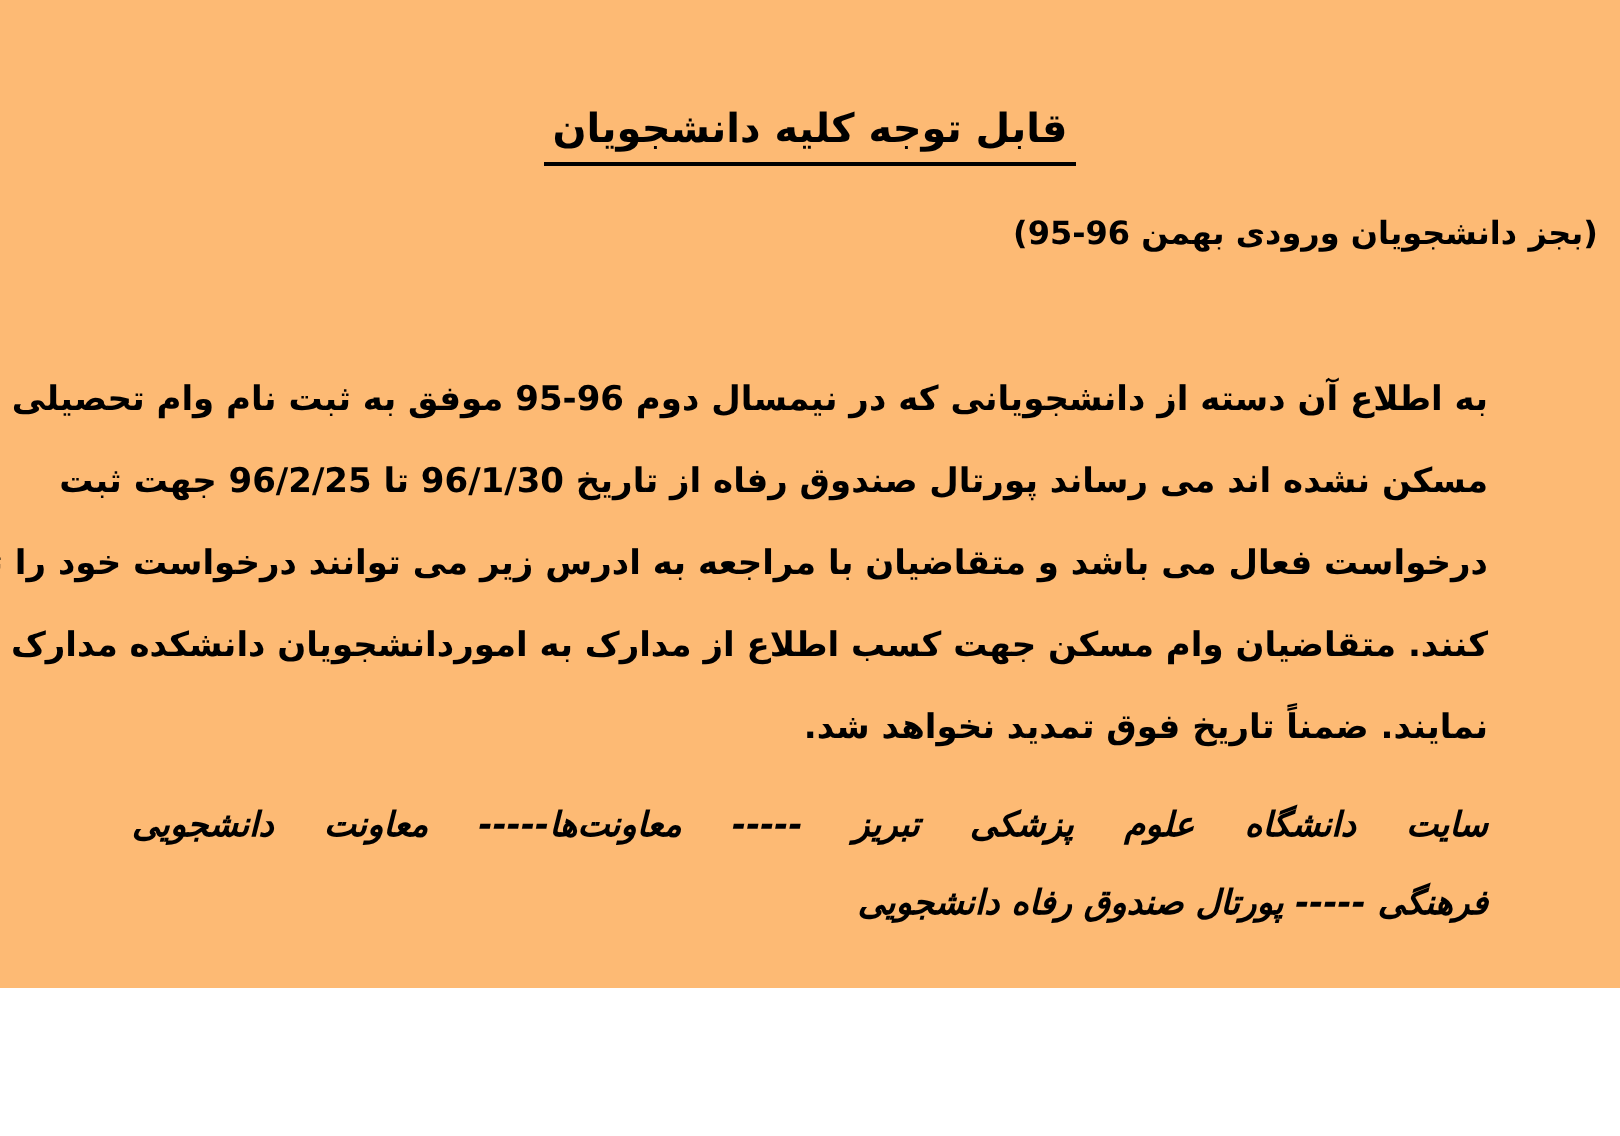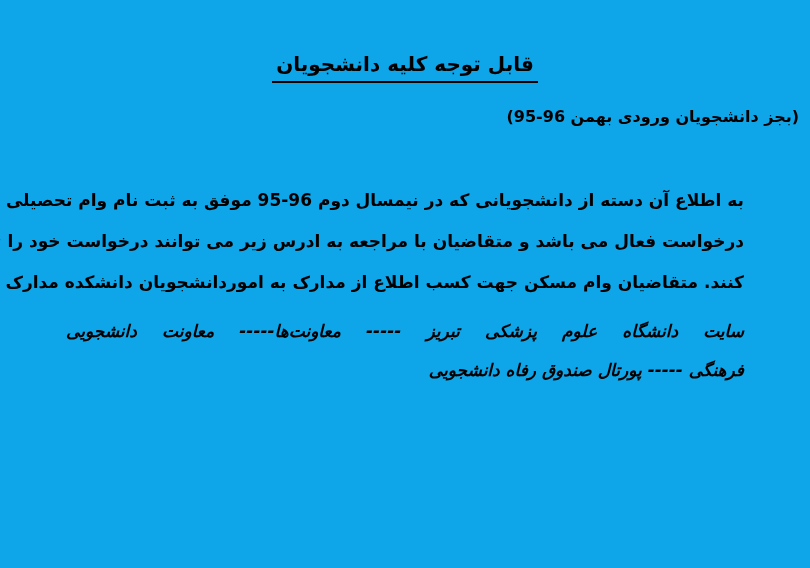--- a/index.html
+++ b/index.html
@@ -3,22 +3,22 @@
 <meta charset="utf-8">
 <style>
   html, body {
     margin: 0;
     padding: 0;
     background: #ffffff;
   }
   .page {
     position: relative;
     width: 810px;
-    height: 568px;
-    background: #0ea5e9;
+    height: 494px;
+    background: #fdba74;
     color: #000000;
     font-family: "DejaVu Sans", sans-serif;
     direction: rtl;
     box-sizing: border-box;
     padding: 0 66px;
     overflow: hidden;
   }
   .title-wrap {
     margin-top: 52px;
     text-align: center;
@@ -80,22 +80,24 @@
   <div class="title-wrap">
     <span class="notice-title">قابل توجه کلیه دانشجویان</span>
   </div>
 
   <div class="subtitle-wrap">
     <span class="notice-subtitle">(بجز دانشجویان ورودی بهمن 96-95)</span>
   </div>
 
   <div class="notice-body">
     <div class="body-line">به اطلاع آن دسته از دانشجویانی که در نیمسال دوم 96-95 موفق به ثبت نام وام تحصیلی و</div>
+    <div class="body-line">مسکن نشده اند می رساند پورتال صندوق رفاه از تاریخ 96/1/30 تا 96/2/25 جهت ثبت</div>
     <div class="body-line">درخواست فعال می باشد و متقاضیان با مراجعه به ادرس زیر می توانند درخواست خود را ثبت</div>
     <div class="body-line">کنند. متقاضیان وام مسکن جهت کسب اطلاع از مدارک به اموردانشجویان دانشکده مدارک</div>
+    <div class="body-line last">نمایند. ضمناً تاریخ فوق تمدید نخواهد شد.</div>
   </div>
 
   <div class="notice-footer">
     <div class="footer-line">سایت دانشگاه علوم پزشکی تبریز ----- معاونت‌ها----- معاونت دانشجویی</div>
     <div class="footer-line last">فرهنگی ----- پورتال صندوق رفاه دانشجویی</div>
   </div>
 
 </div>
 
 </body></html>

